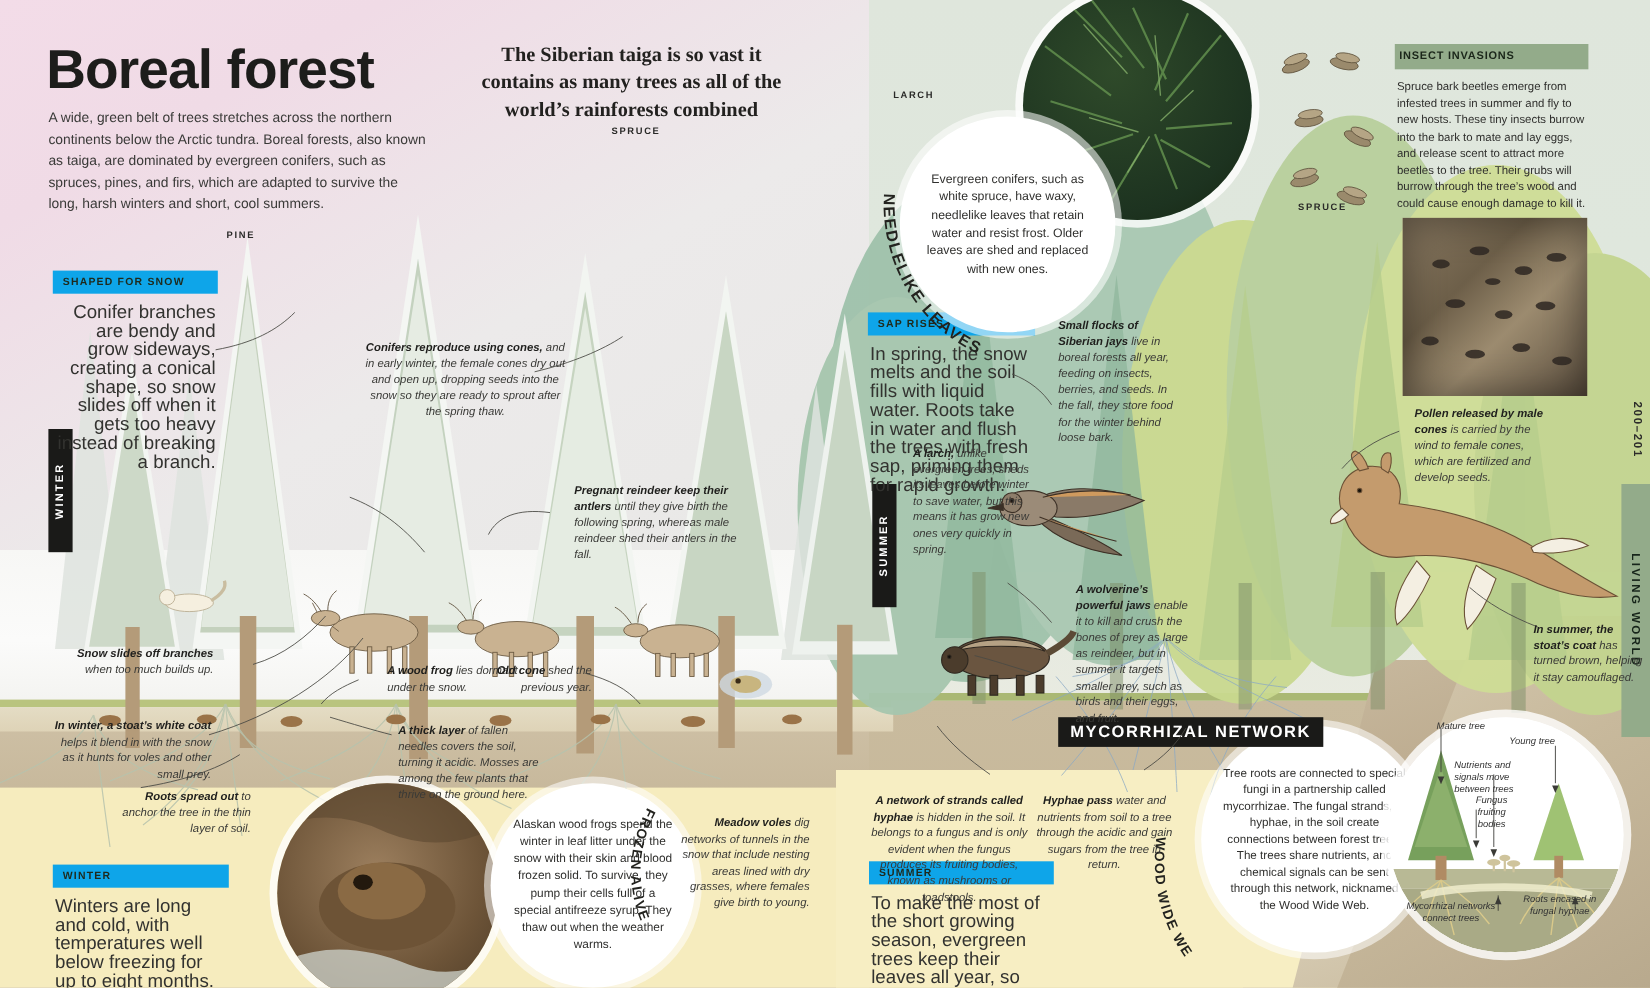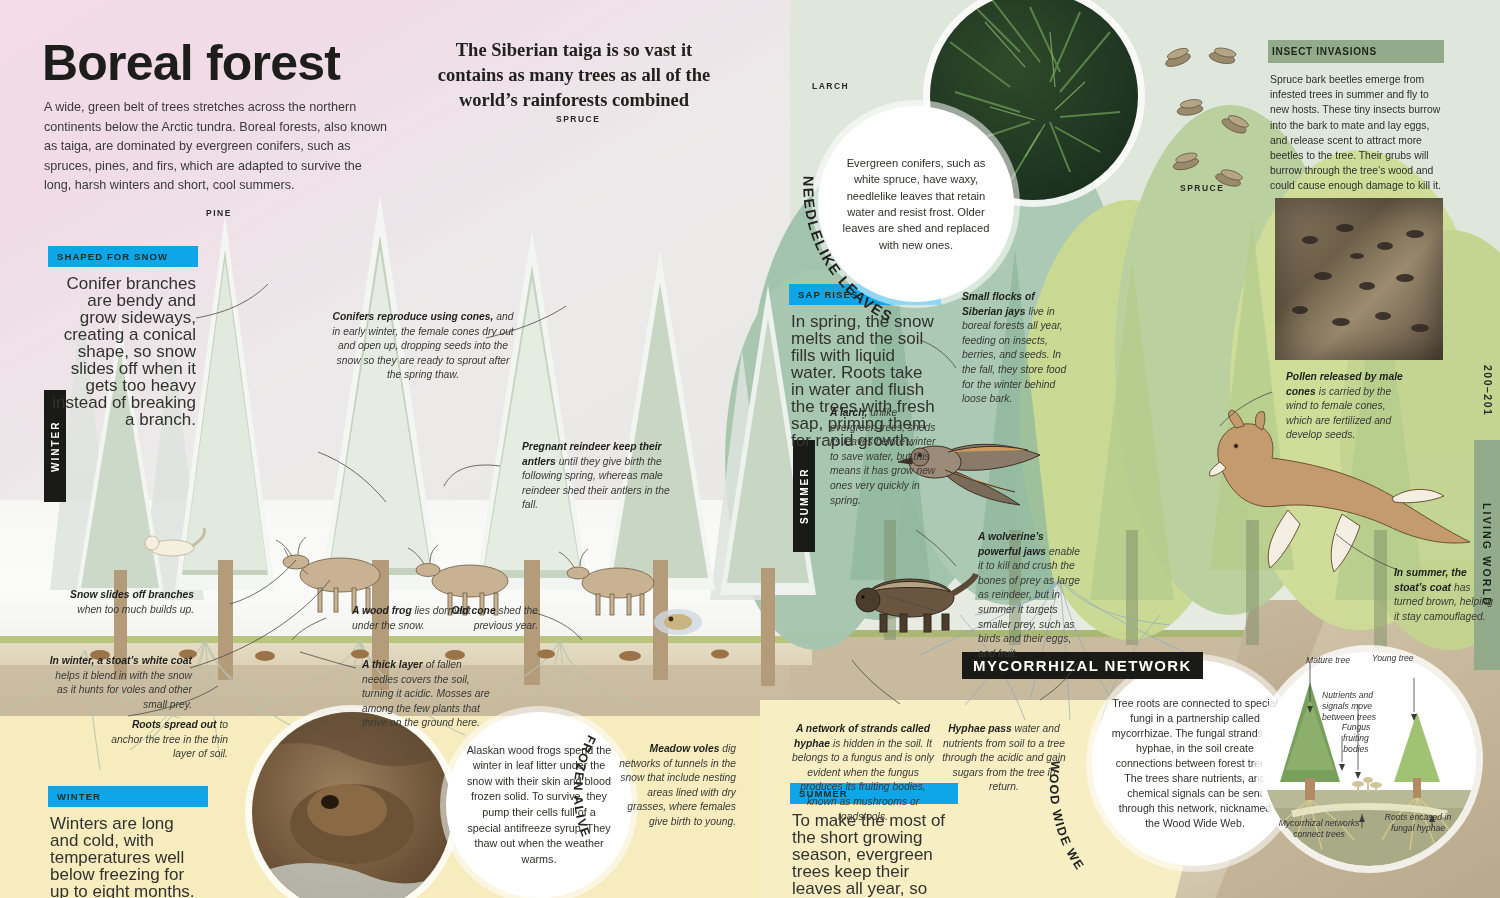--- a/index.html
+++ b/index.html
@@ -381,21 +381,21 @@
             <rect x="105" y="128" width="2" height="12"></rect>
           <rect x="113" y="133" width="2" height="8"></rect>
         </g>
 
         <path d="M30,162 C70,152 140,152 185,162" stroke="#efeccd" stroke-width="7" fill="none" opacity="0.85"></path>
       </g>
     </svg>
   </div>
 
   <div class="mini-lab" style="left:1274px;top:655px;margin-left:32px;">Mature tree</div>
-  <div class="mini-lab" style="left:1372px;top:653px;text-align:right;">Young tree</div>
+  <div class="mini-lab" style="left:1372px;top:668px;text-align:right;">Young tree</div>
   <div class="mini-lab" style="left:1322px;top:690px;width:78px;text-align:left;">Nutrients and signals move between trees</div>
   <div class="mini-lab" style="left:1336px;top:722px;width:40px;text-align:center;">Fungus fruiting bodies</div>
   <div class="mini-lab" style="left:1278px;top:818px;width:82px;text-align:center;">Mycorrhizal networks connect trees</div>
   <div class="mini-lab" style="left:1382px;top:812px;width:72px;text-align:center;">Roots encased in fungal hyphae</div>
 
   <svg class="lead" style="left:1262px;top:650px;width:224px;height:214px;">
     <g stroke="#3a3a36" stroke-width="0.8" fill="none">
       <path d="M48,12 L48,52"></path>
         <path d="M152,28 L152,62"></path>
       <path d="M96,54 L96,120"></path>

